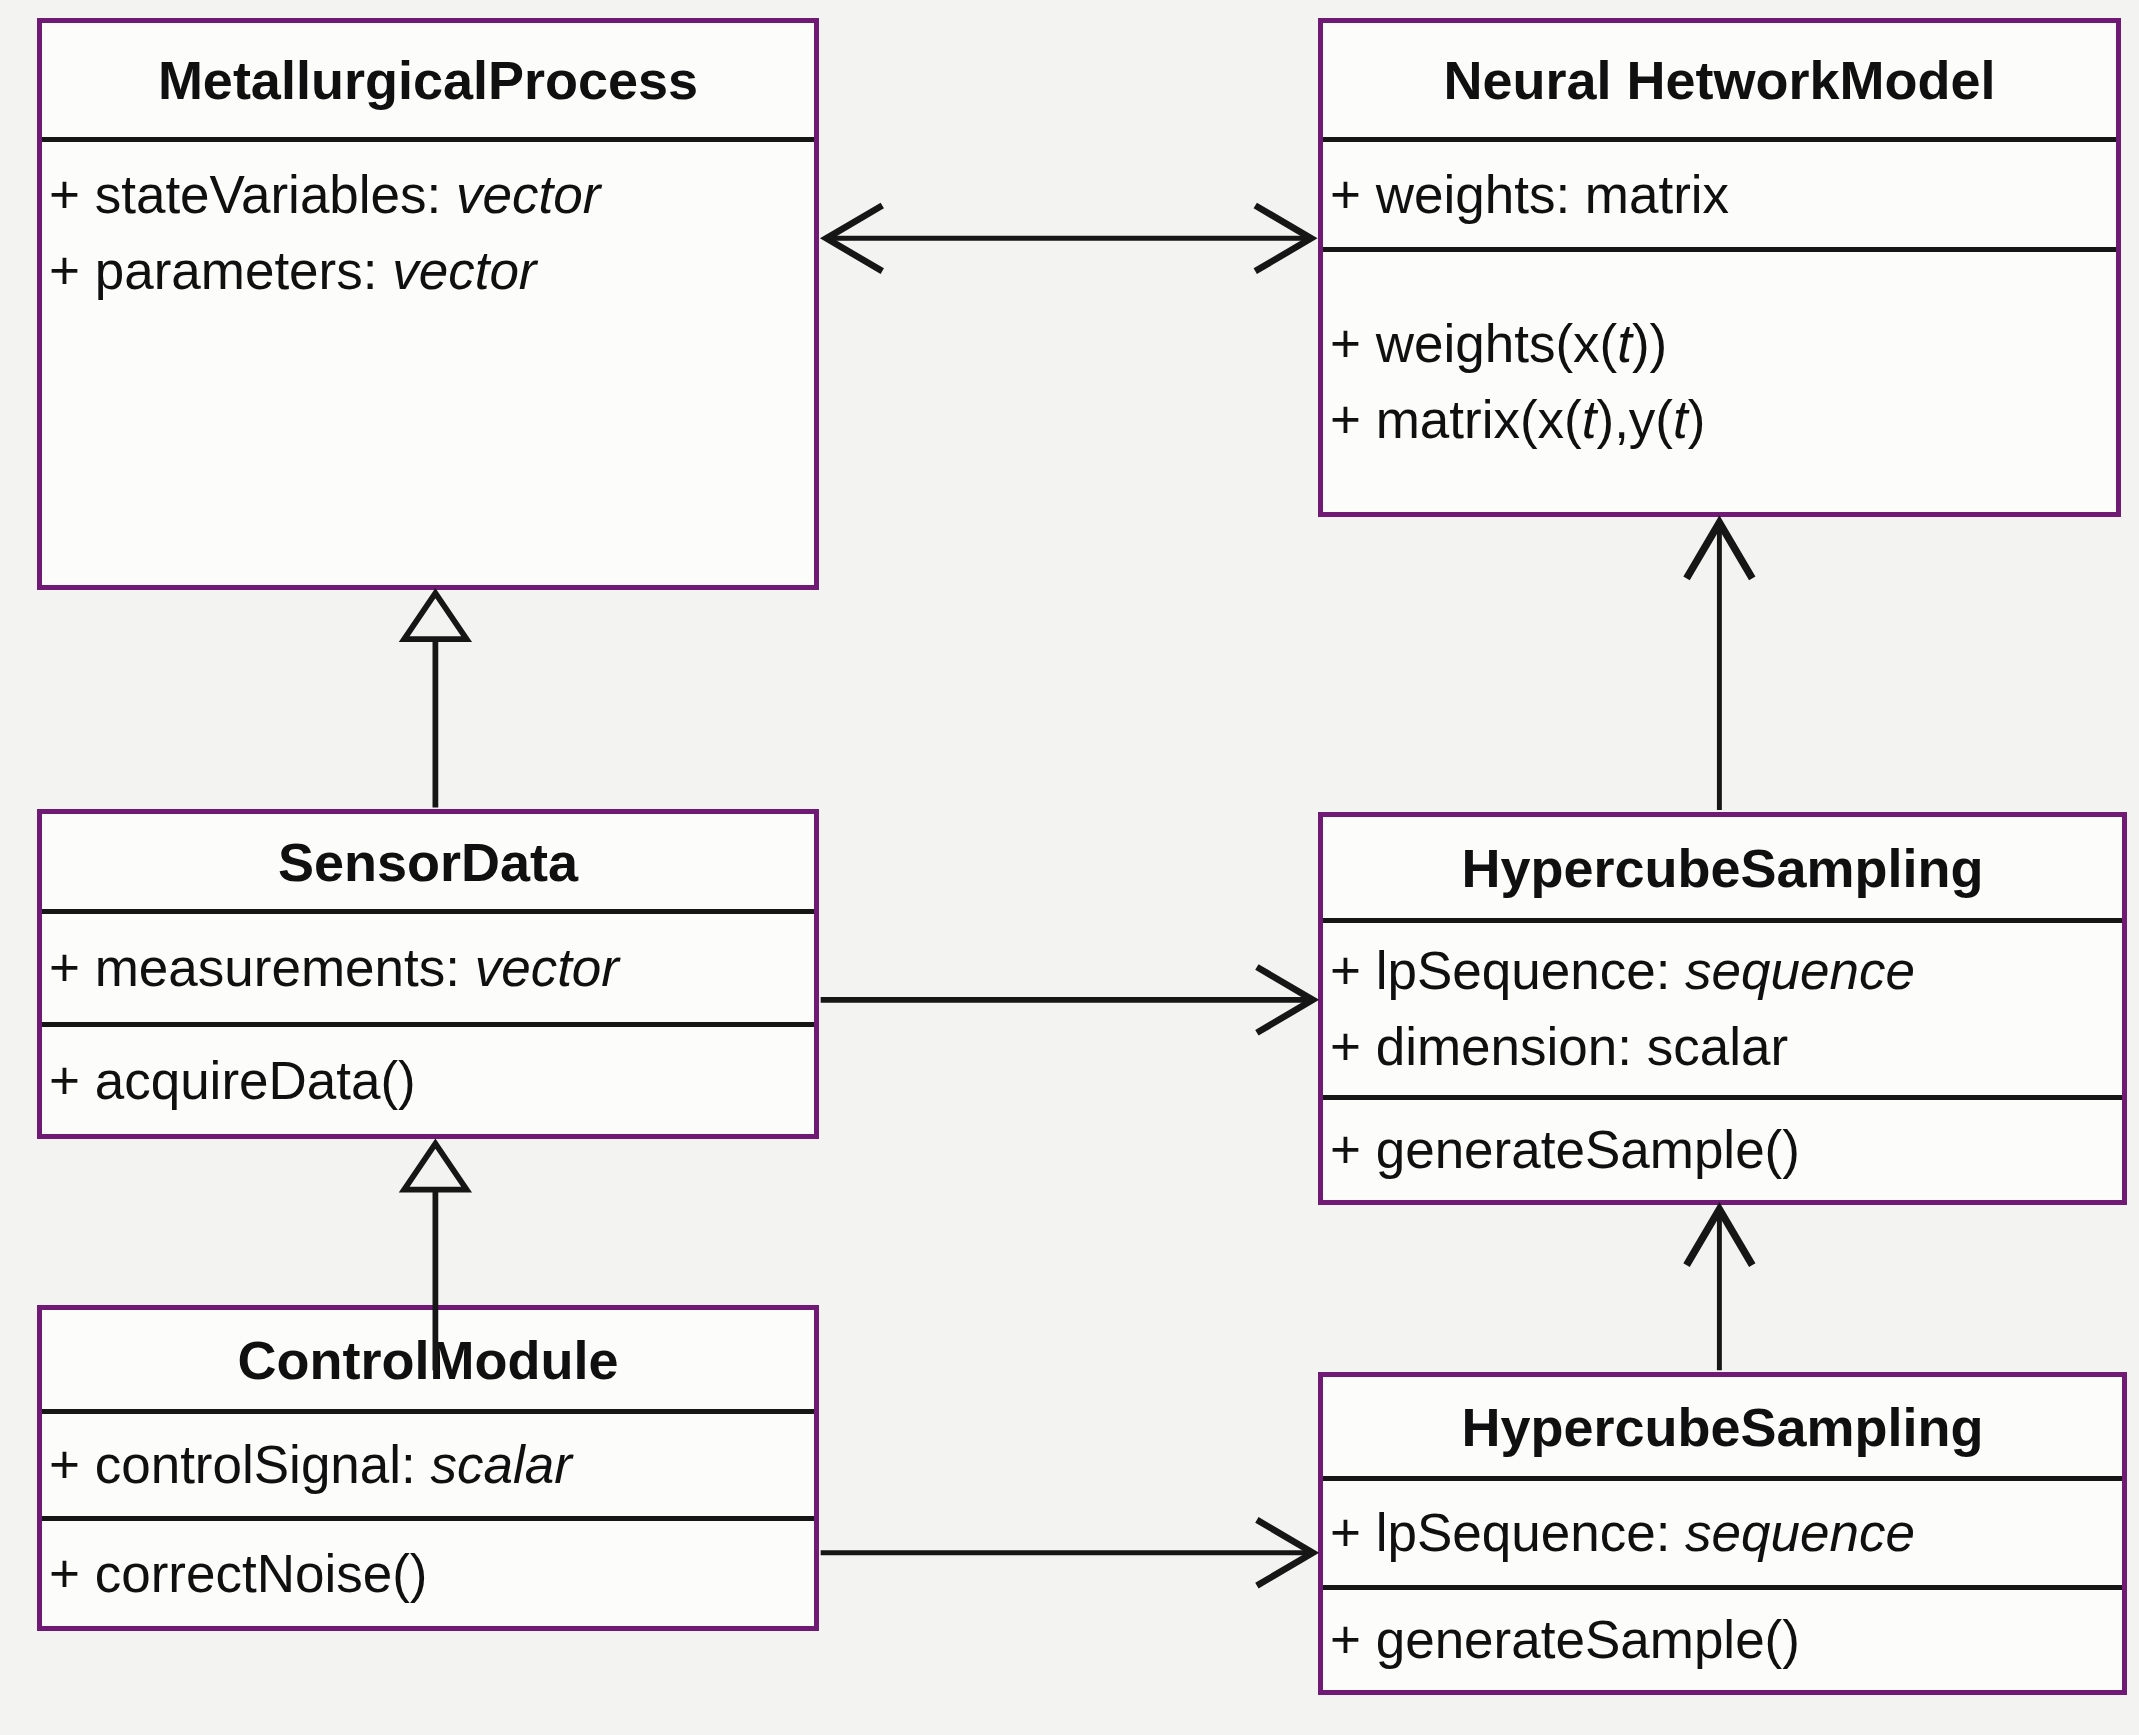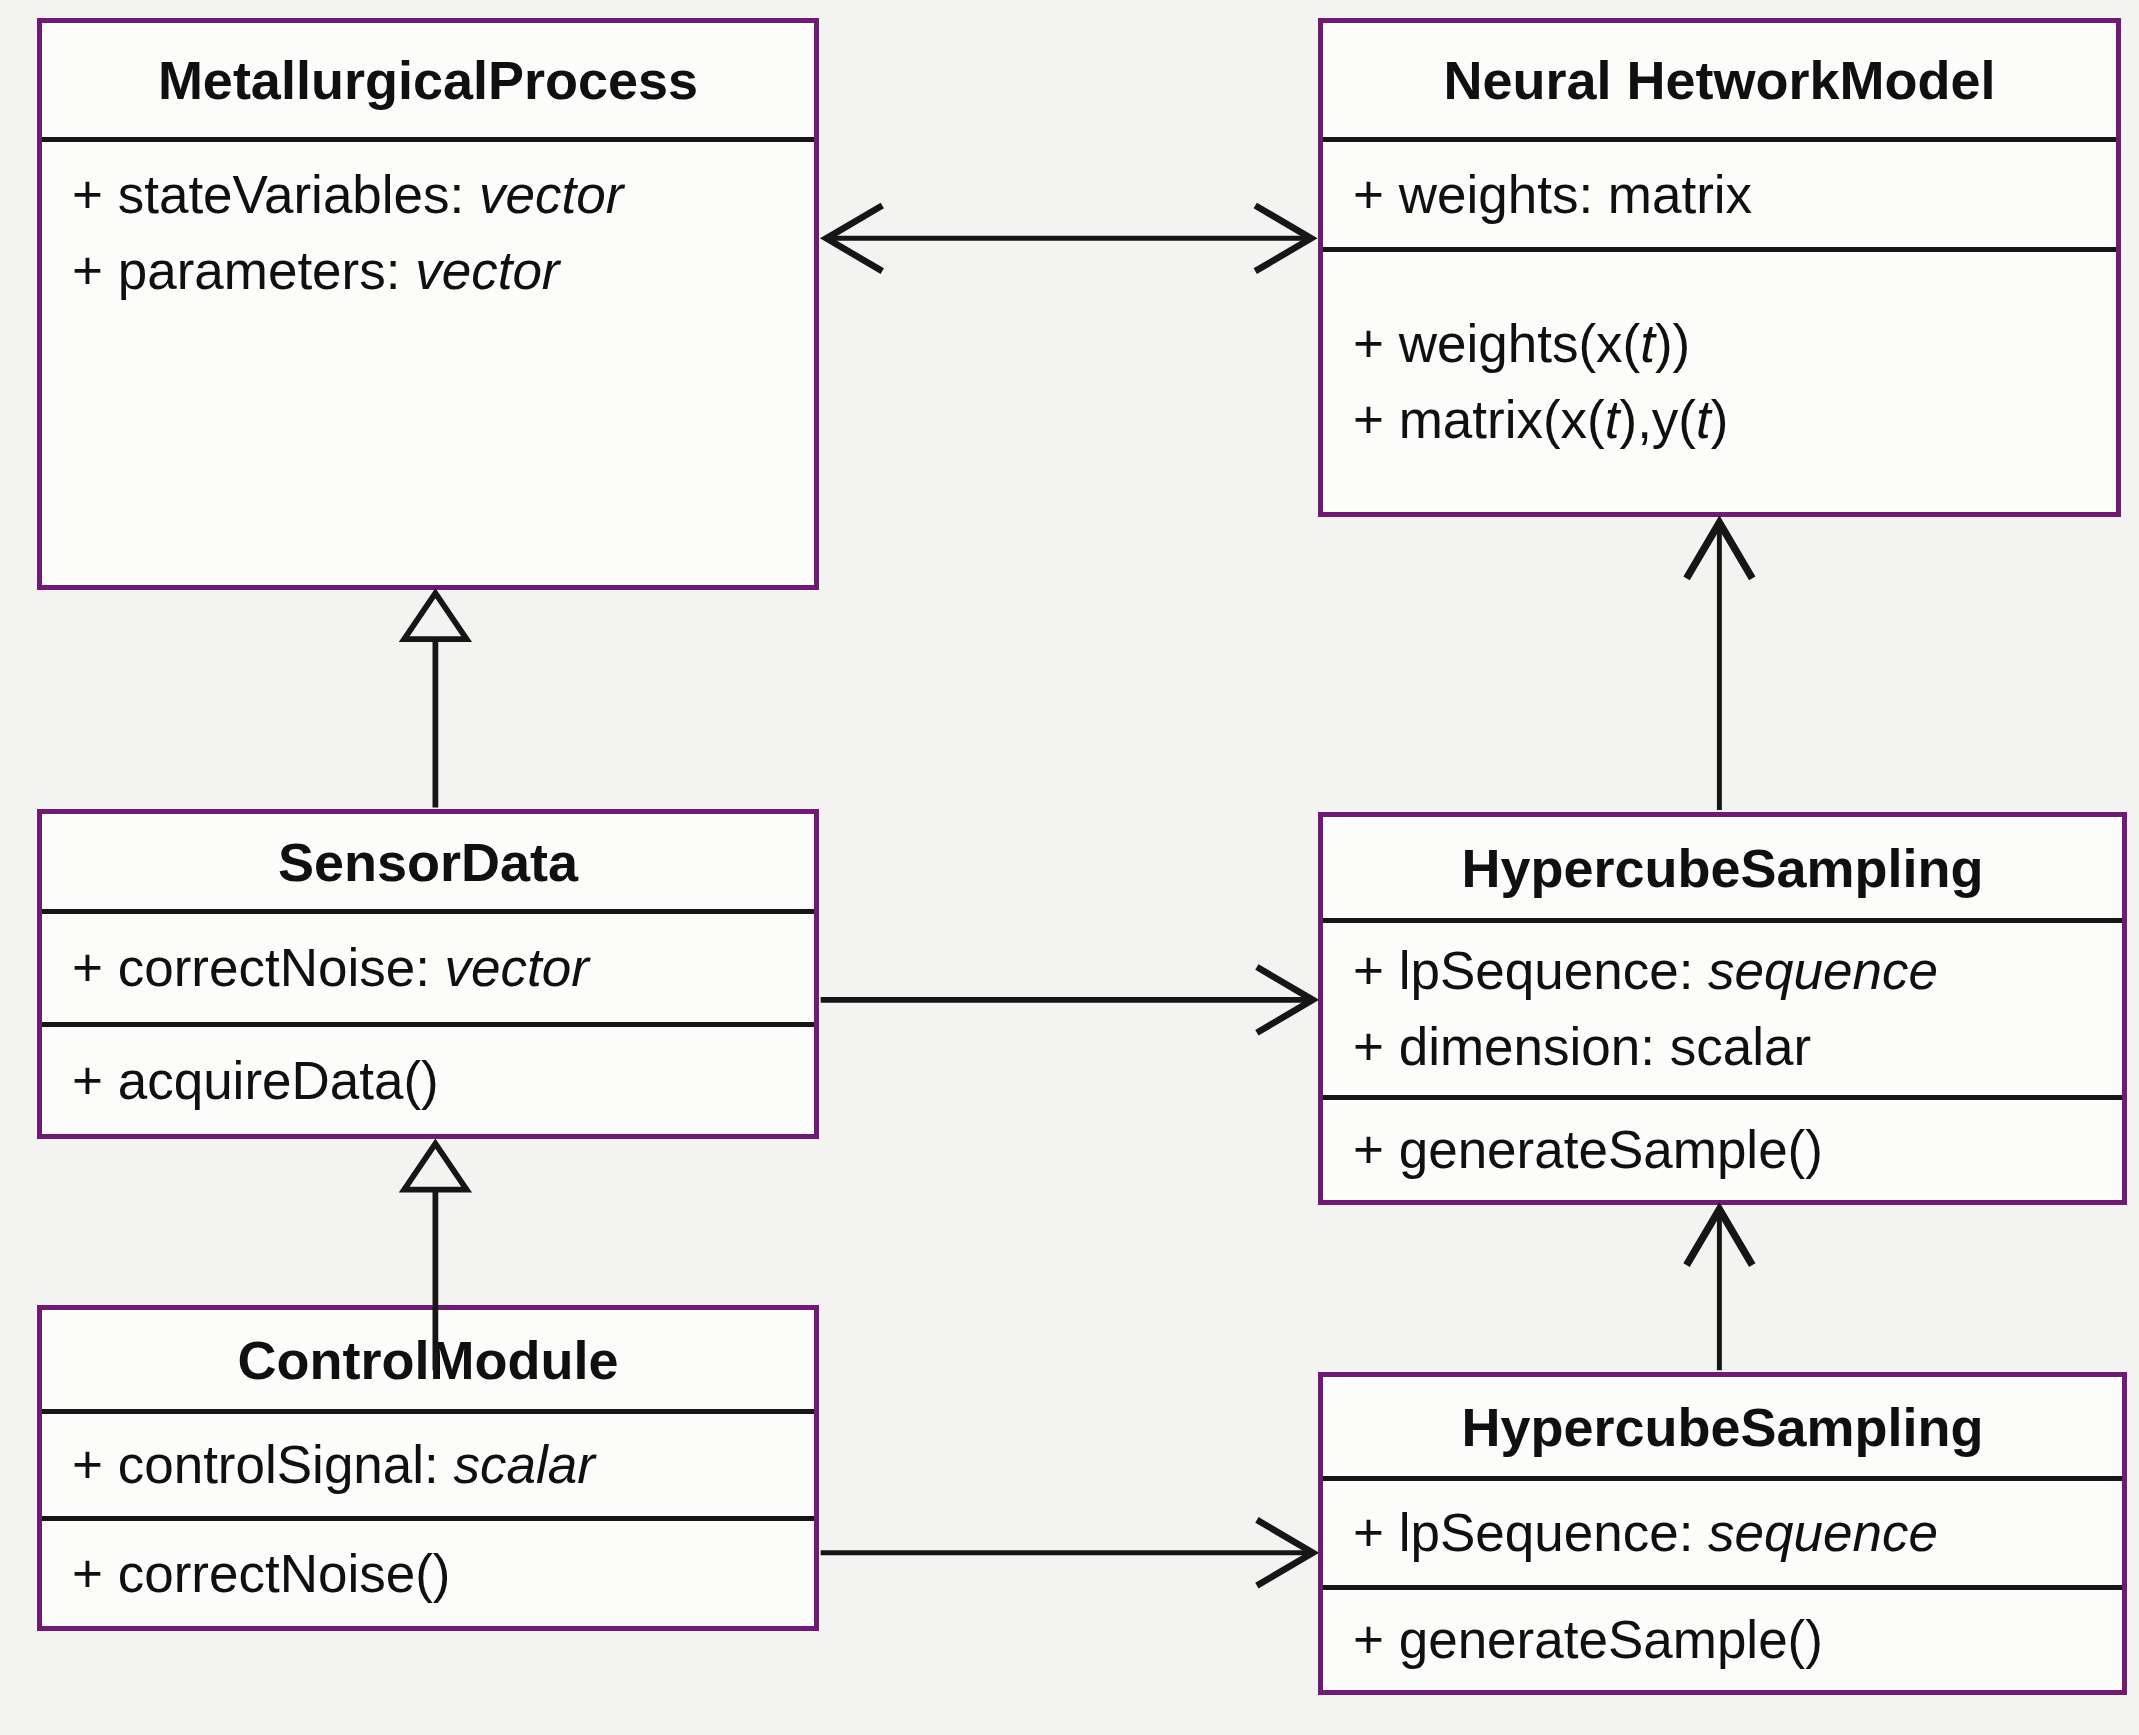--- a/index.html
+++ b/index.html
@@ -27,21 +27,21 @@
     font-weight:bold;
     font-size:54px;
     letter-spacing:0px;
   }
   .sec{
     box-sizing:border-box;
     border-top:5px solid #161616;
     display:flex;
     flex-direction:column;
     justify-content:center;
-    padding-left:30px;
+    padding-left:7px;
     padding-right:8.2px;
   }
   .ln{
     font-size:53px;
     line-height:76px;
     white-space:nowrap;
   }
   .it{font-style:italic;}
   svg.overlay{
     position:absolute;
@@ -69,21 +69,21 @@
     </div>
     <div class="sec" style="flex:1">
       <div class="ln"><span>+ weights(x(</span><span class="it">t</span><span>))</span></div>
       <div class="ln"><span>+ matrix(x(</span><span class="it">t</span><span>),y(</span><span class="it">t</span><span>)</span></div>
     </div>
   </div>
 
   <div class="cls" style="left:37px;top:809px;width:782px;height:330px">
     <div class="ttl" style="height:95px">SensorData</div>
     <div class="sec" style="height:113px">
-      <div class="ln"><span>+ correctNoise: </span><span class="it">vector</span></div>
+      <div class="ln"><span>+ measurements: </span><span class="it">vector</span></div>
     </div>
     <div class="sec" style="flex:1">
       <div class="ln"><span>+ acquireData()</span></div>
     </div>
   </div>
 
   <div class="cls" style="left:1318px;top:812px;width:809px;height:393px">
     <div class="ttl" style="height:101px">HypercubeSampling</div>
     <div class="sec" style="height:177px">
       <div class="ln"><span>+ lpSequence: </span><span class="it">sequence</span></div>

